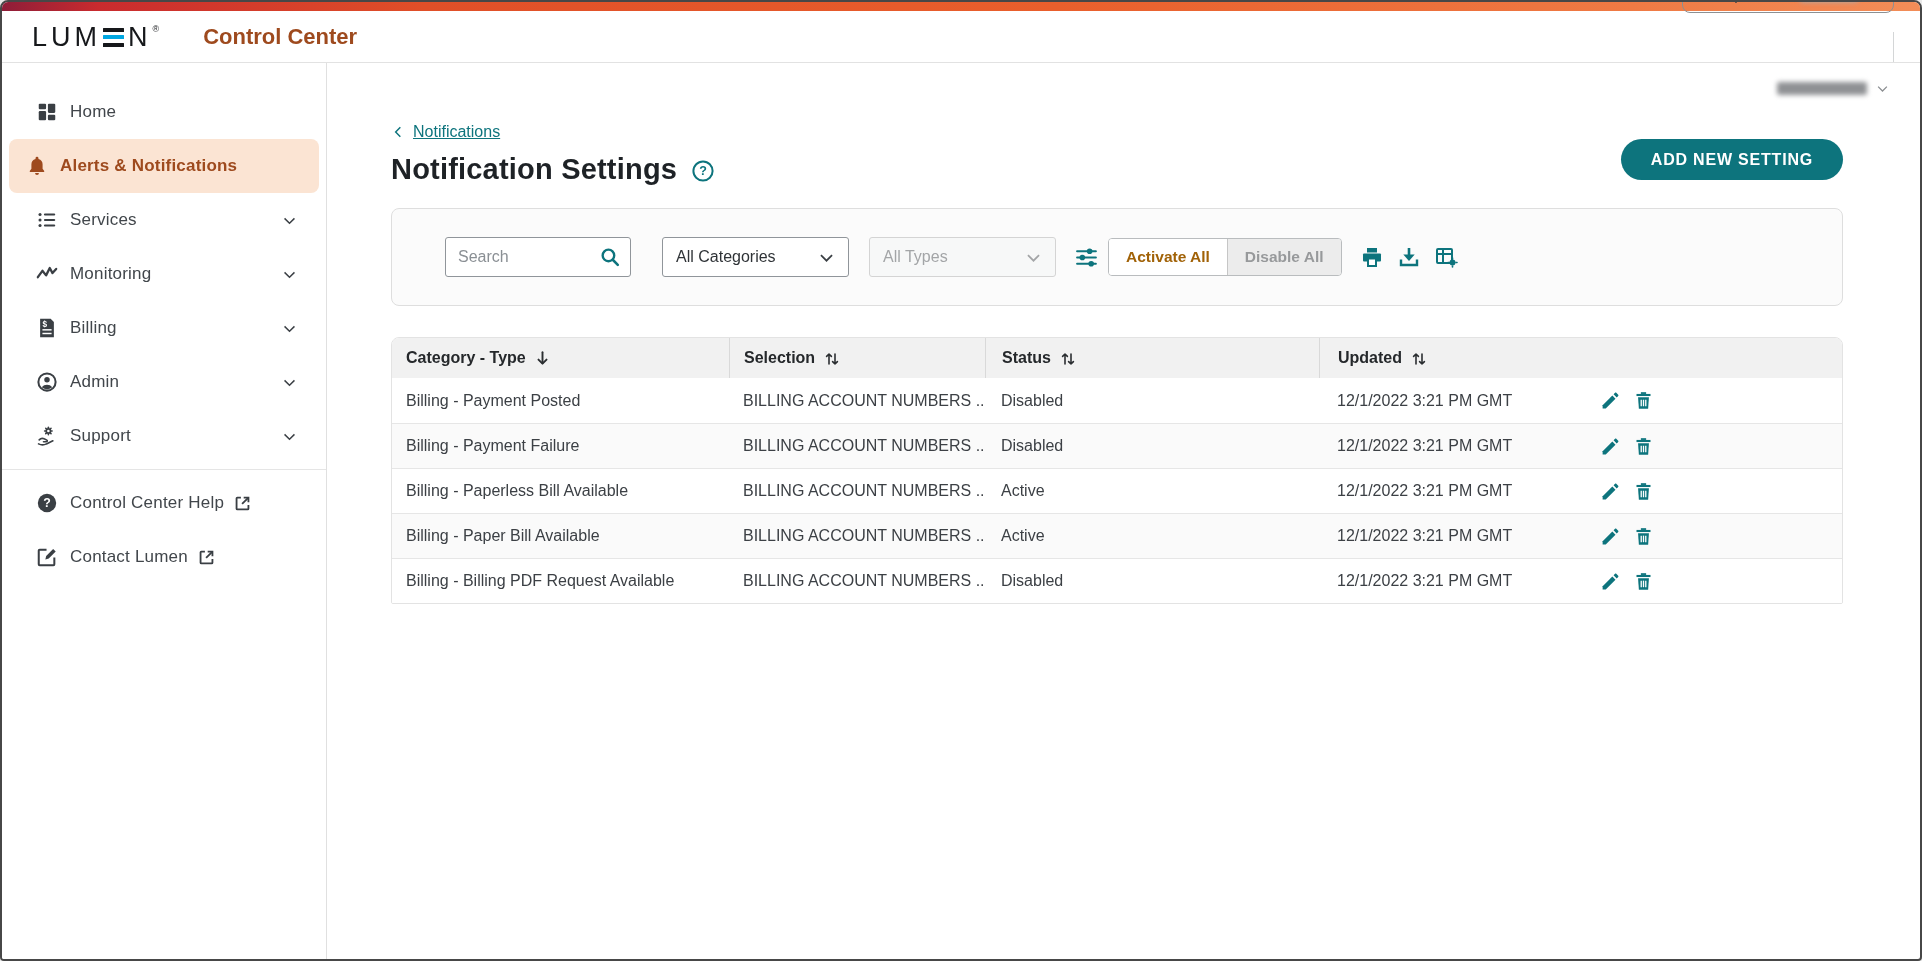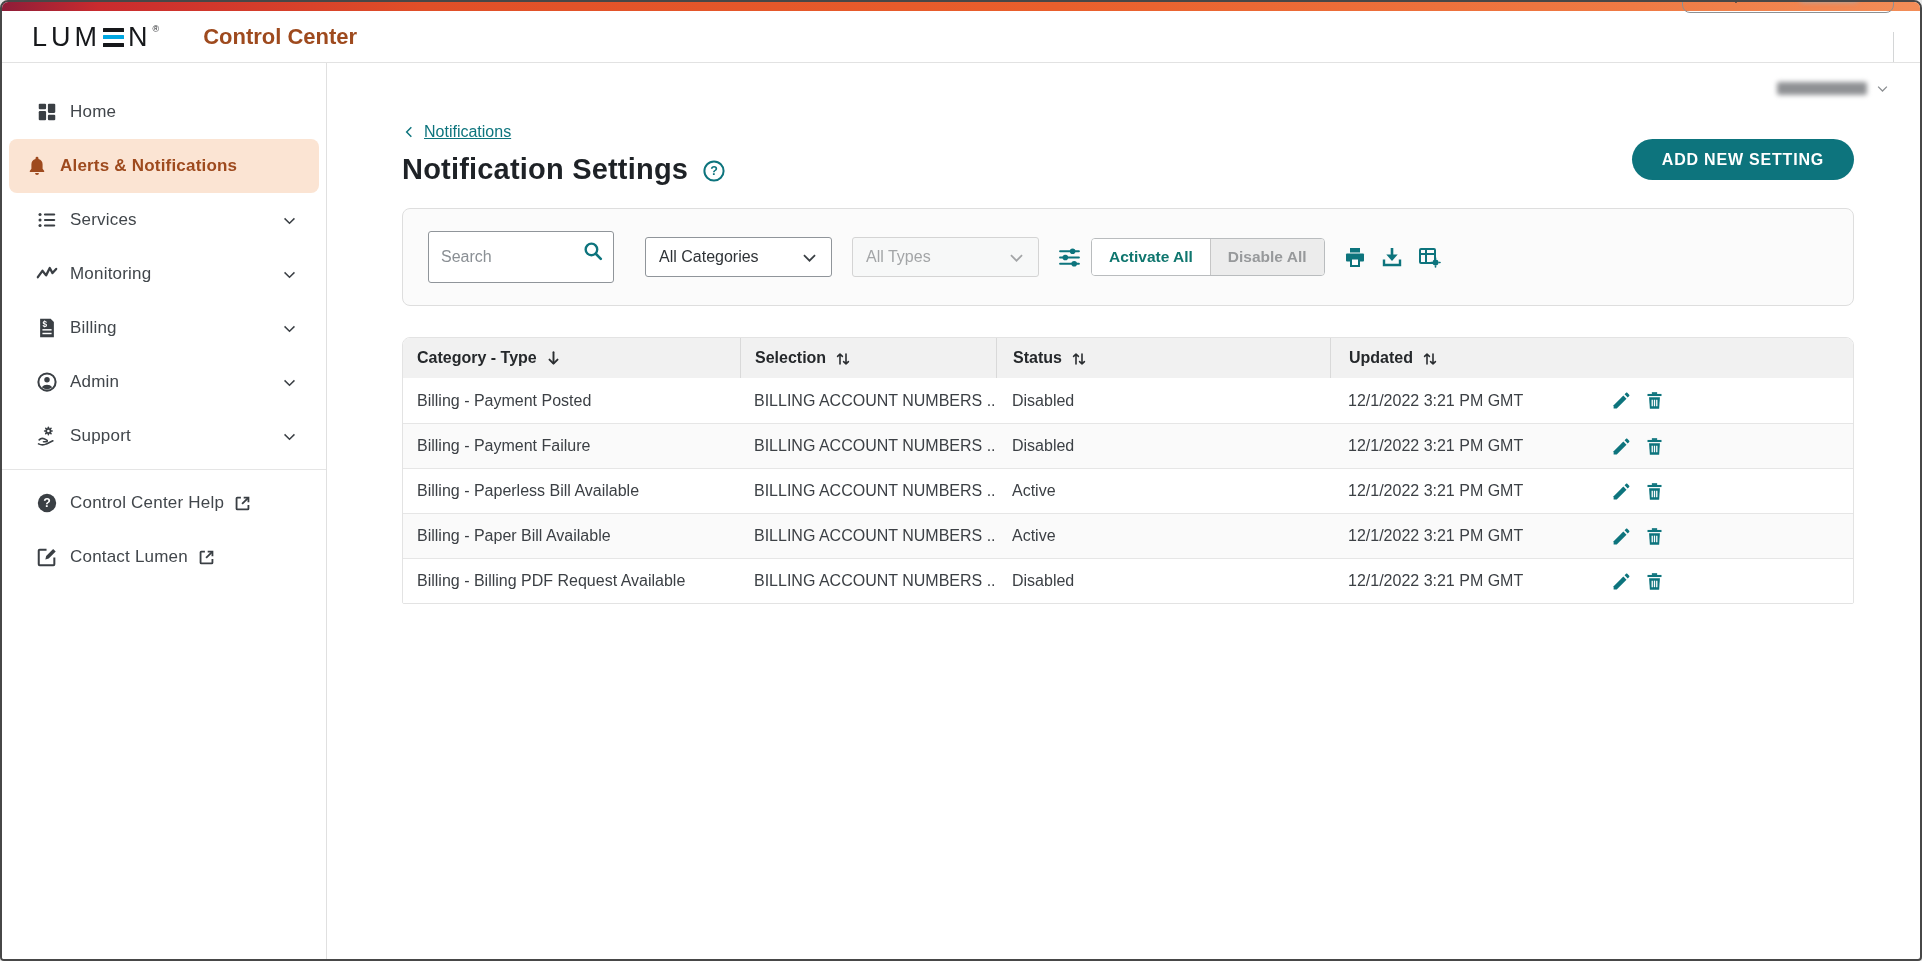--- a/index.html
+++ b/index.html
@@ -22,21 +22,21 @@
   .header-right { margin-left:auto; display:flex; align-items:flex-end; gap:19px;flex-direction:column; }
   .ent-select { display:flex; align-items:center; gap:8px; border:1px solid #8c9093; border-radius:8px; height:36px; padding:0 12px 0 14px; font-size:15.5px; color:#3a3f44; cursor:pointer; }
   .redacted { display:inline-block; width:58px; height:13px; background:#a9abad; border-radius:2px; filter:blur(2.5px); }
   .redacted.user { width:90px; background:#8f9194; }
   .hdr-divider { width:1px; height:30px; background:#d4d6d7; }
   .user-menu { display:flex; align-items:center; gap:8px; cursor:pointer; padding-right:4px; }
   .chev { color:#3a3f44; display:inline-flex; }
   .chev.small svg { width:15px; height:15px; }
 
   
-  .body-row { display:flex; height:898px;gap:11px; }
+  .body-row { display:flex; height:898px; }
   nav.sidebar { width:325px; min-width:325px; border-right:1px solid #e0e0e0; padding-top:22px; background:#fff; }
   .side-item { height:54px; display:flex; align-items:center; padding-left:33px; position:relative; cursor:pointer; color:#3a3f44; }
   .side-item .s-icon { width:23px; height:23px; display:inline-flex; align-items:center; justify-content:center; color:#3a3f44; }
   .side-item .s-label { margin-left:12px; font-size:17px; color:#41464b; letter-spacing:0.2px; }
   .side-item .s-chev { position:absolute; right:28px; color:#3a3f44; }
   .side-item.active { background:var(--active-bg,#fbe4d3); margin:0 7px; padding-left:16px; border-radius:8px; }
   .side-item.active .s-label { color:var(--active-text,#9e4a1e); font-weight:bold; }
   .side-item.active .s-icon { color:var(--active-text,#9e4a1e); }
   .side-divider { border-top:1px solid #e5e5e5; margin:6px 0; }
   .ext-icon { margin-left:9px; color:#3a3f44; display:inline-flex; }
@@ -47,32 +47,32 @@
   
   .breadcrumb { display:inline-flex; align-items:center; gap:6px; color:var(--accent,#0d747d); font-size:16px; cursor:pointer; }
   .breadcrumb .bc-text { text-decoration:underline; }
   .title-row { margin-top:6px; display:flex; align-items:center; gap:14px; height:38px; }
   h1.page-title { font-size:29px; font-weight:800; color:#1e2226; letter-spacing:0.2px; }
   .help-badge { display:inline-flex; cursor:pointer; margin-top:3px; }
   .add-btn { position:absolute; top:16px; right:0; height:41px; padding:0 30px; background:var(--accent,#0d747d); color:#fff; border:none; border-radius:22px; font-size:16px; font-weight:bold; letter-spacing:0.8px; font-family:inherit; cursor:pointer; }
 
   
   .filter-panel { margin-top:20px; height:98px; background:#fbfbfb; border:1px solid #dedede; border-radius:8px; display:flex; align-items:center; padding-left:25px; }
-  .search-box { position:relative; width:186px; height:52px; }
+  .search-box { position:relative; width:186px; height:40px;margin-left:28px; }
   .search-box input { width:100%; height:100%; border:1px solid #90959a; border-radius:3px; padding:0 38px 0 12px; font-size:16px; color:#2f3337; font-family:inherit; background:#fff; outline:none; }
   .search-box input::placeholder { color:#8a8f94; }
   .search-box .search-ic { position:absolute; right:10px; top:9px; color:var(--accent,#0d747d); }
   .select { width:187px; height:40px; border:1px solid #90959a; border-radius:3px; background:#fff; display:flex; align-items:center; justify-content:space-between; padding:0 12px 0 13px; font-size:16px; color:#2f3337; cursor:pointer; }
   .select.cat { margin-left:31px; }
   .select.disabled { margin-left:20px; border-color:#d4d4d4; background:#f7f8f8; color:#a3a5a7; cursor:default; }
   .select.disabled .chev { color:#a3a5a7; }
   .sliders { margin-left:18px; color:var(--accent,#0d747d); display:inline-flex; cursor:pointer; }
   .btn-group { margin-left:9px; display:flex; height:38px; border:1px solid #b9bcbe; border-radius:4px; overflow:hidden; }
   .btn-group button { border:none; font-family:inherit; font-size:15.5px; font-weight:bold; padding:0 17px; cursor:pointer; }
-  .btn-activate { background:#fff; color:#0f766e; }
+  .btn-activate { background:#fff; color:#a16207; }
   .btn-disable { background:#ececec; color:#97999b; border-left:1px solid #c6c6c6 !important; }
   .icon-actions { margin-left:18px; display:flex; align-items:center; gap:13px; }
   .icon-actions .ic { color:var(--accent,#0d747d); display:inline-flex; cursor:pointer; }
 
   
   .table { margin-top:31px; border:1px solid #e3e3e3; border-radius:8px 8px 2px 2px; overflow:hidden; }
   .thead { display:grid; grid-template-columns:337px 256px 334px 263px 260px; height:40px; background:#f1f1f1; }
   .thead .th { display:flex; align-items:center; gap:9px; font-size:16px; font-weight:bold; color:#25282b; padding-left:14px; }
   .thead .th + .th { border-left:1px solid #d9d9d9; }
   .thead .th.c3 { padding-left:16px; } .thead .th.c4, .thead .th.c5 { padding-left:18px; }

